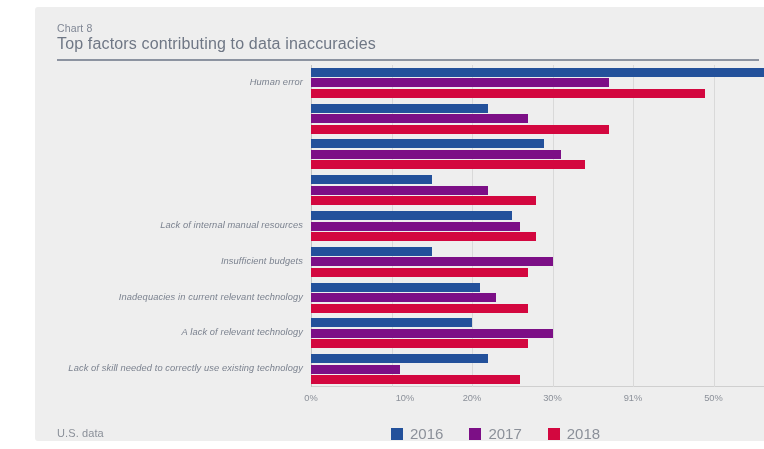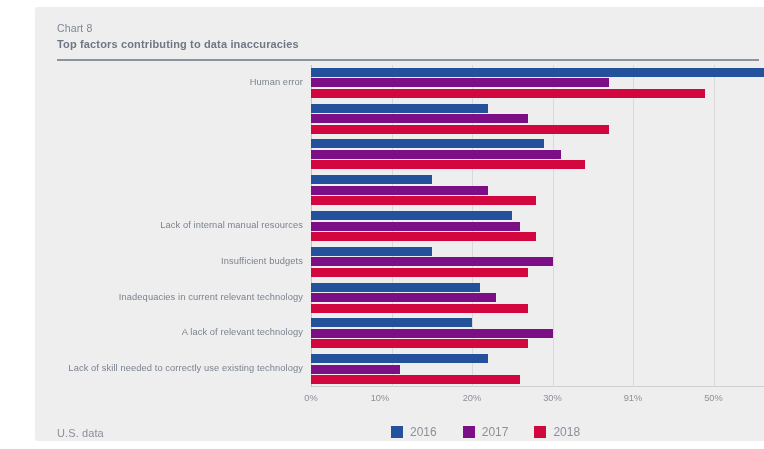--- a/index.html
+++ b/index.html
@@ -34,23 +34,22 @@
     width: 700px;
   }
   .hdr-line {
     color: #7f8694;
     font-size: 10.5px;
     line-height: 15px;
     letter-spacing: .15px;
   }
   .hdr-line.sub {
     color: #6f7785;
-    font-size: 11px;
+    font-size: 16px;
     line-height: 16px;
-    font-weight: bold;
   }
   #header-rule {
     position: absolute;
     left: 22px;
     top: 52px;
     width: 702px;
     height: 2px;
     background: #8c93a0;
   }
 
@@ -71,20 +70,21 @@
   }
   .cat-label {
     position: absolute;
     right: 0;
     width: 256px;
     text-align: right;
     color: #7b828f;
     font-size: 9.3px;
     letter-spacing: .1px;
     white-space: nowrap;
+    font-style: italic;
   }
 
   #plot {
     position: absolute;
     left: 276px;
     top: 0;
     width: 462px;
     height: 322px;
   }
   .gridline {
@@ -157,21 +157,21 @@
     display: flex;
     align-items: center;
     gap: 7px;
   }
   .swatch {
     width: 12px;
     height: 12px;
   }
   .legend-label {
     color: #8b9099;
-    font-size: 12px;
+    font-size: 15px;
   }
 </style>
 </head>
 <body>
 
 <div id="chart-card">
 
   <div id="header">
     <div class="hdr-line">Chart 8</div>
     <div class="hdr-line sub">Top factors contributing to data inaccuracies</div>
@@ -238,21 +238,21 @@
         <div class="bar-group" style="top: 289.111px; height: 30px; width: 462px;">
           <div class="bar y2016" style="top: 0px; width: 177.1px; background: rgb(35, 81, 155);"></div>
           <div class="bar y2017" style="top: 10.5px; width: 88.55px; background: rgb(124, 15, 134);"></div>
           <div class="bar y2018" style="top: 21px; width: 209.3px; background: rgb(211, 7, 63);"></div>
         </div>
       </div>
   </div>
 
   <div id="xaxis">
       <div class="xtick" style="left: 0px;">0%</div>
-      <div class="xtick" style="left: 69px;">10%</div>
+      <div class="xtick" style="left: 94px;">10%</div>
       <div class="xtick" style="left: 161px;">20%</div>
       <div class="xtick" style="left: 241.5px;">30%</div>
       <div class="xtick" style="left: 322px;">91%</div>
       <div class="xtick" style="left: 402.5px;">50%</div>
     </div>
 
   <div id="footnote">U.S. data</div>
 
   <div id="legend">
       <div class="legend-item">

